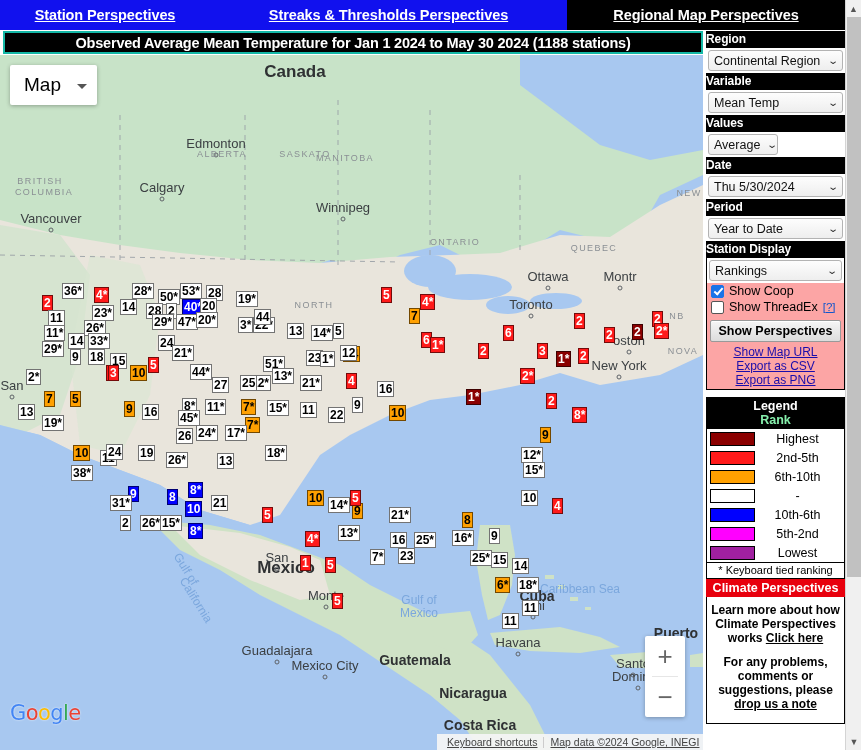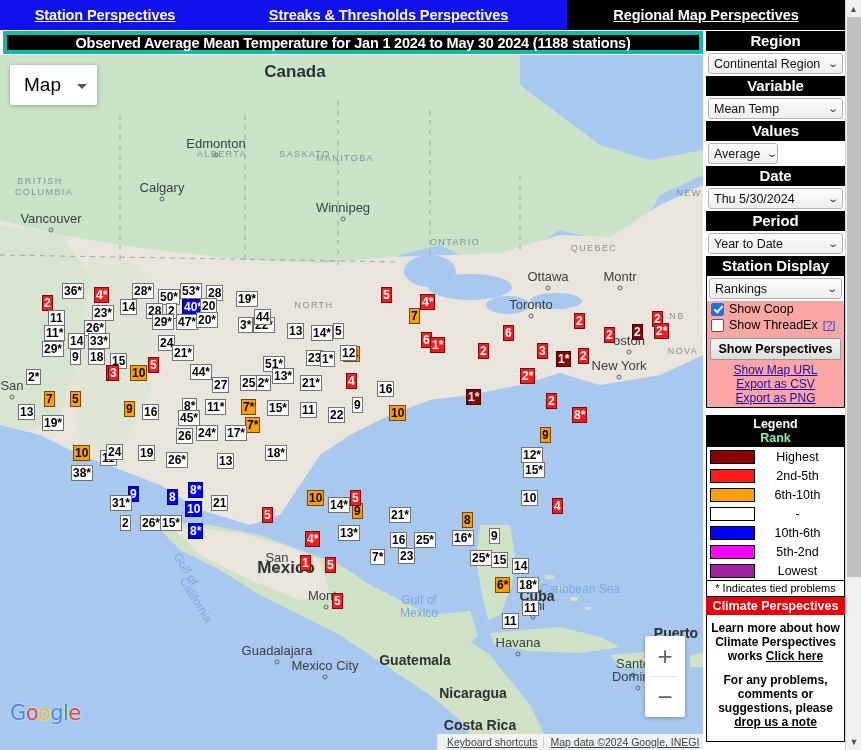--- a/index.html
+++ b/index.html
@@ -28,21 +28,21 @@
     cursor: pointer;
   }
   .tab.t1 { width: 210px; }
   .tab.t2 { width: 278px; background: #000000; }
   .tab.t3 { flex: 1 1 auto; }
 
   
   #titlebar {
     position: absolute; top: 31px; left: 3px; width: 700px; height: 23px;
     background: #000000;
-    border: 4px solid #14b8a6;
+    border: 2px solid #14b8a6;
     display: flex; align-items: center; justify-content: center;
     color: #ffffff; font-size: 14.5px; font-weight: bold;
     white-space: nowrap; letter-spacing: -0.2px;
   }
 
   
   #mapwrap {
     position: absolute; top: 55px; left: 0; width: 703px; height: 695px;
     overflow: hidden;
     background: #a5c9f4;
@@ -119,22 +119,22 @@
     font-size: 10.5px; color: #444; padding: 0 4px; text-decoration: underline;
   }
   #attrib span { padding: 0 6px; white-space: nowrap; }
   #attrib .sepv { width:1px;height:11px;background:#ccc;padding:0 }
 
   
   #panel {
     position: absolute; top: 31px; left: 706px; width: 139px;
   }
   .sechdr {
-    background: #000; color: #fff; font-size: 15px; font-weight: bold;
-    text-align: center; padding: 1px 0 2px; letter-spacing: -0.1px;
+    background: #000; color: #fff; font-size: 12px; font-weight: bold;
+    padding: 1px 0 2px; letter-spacing: -0.1px;
   }
   .selwrap { background:#fff; padding: 2px 2px; }
   .sel {
     width: 100%; height: 21px;
     background: linear-gradient(#fdfdfd,#eeeeee);
     border: 1px solid #b3b3b3; border-radius: 3px;
     display: flex; align-items: center; padding: 0 5px;
     font-size: 12.5px; color: #111; cursor: pointer; position: relative;
   }
   .sel.short { width: 70px; }
@@ -624,21 +624,21 @@
           </div>
           <div class="lrow">
             <div class="lsw" style="background: rgb(255, 0, 255);"></div>
             <div class="llbl">5th-2nd</div>
           </div>
           <div class="lrow">
             <div class="lsw" style="background: rgb(160, 32, 160);"></div>
             <div class="llbl">Lowest</div>
           </div>
         </div>
-      <div class="lnote">* Indicates tied problems</div>
+      <div class="lnote">* Keyboard tied ranking</div>
     </div>
 
     <div id="cphdr">Climate Perspectives</div>
     <div id="cpbody">
       <p><span>Learn more about how Climate Perspectives works </span><a>Click here</a></p>
       <p><span>For any problems, comments or suggestions, please </span><a>drop us a note</a></p>
 
     </div>
   </div>
 

